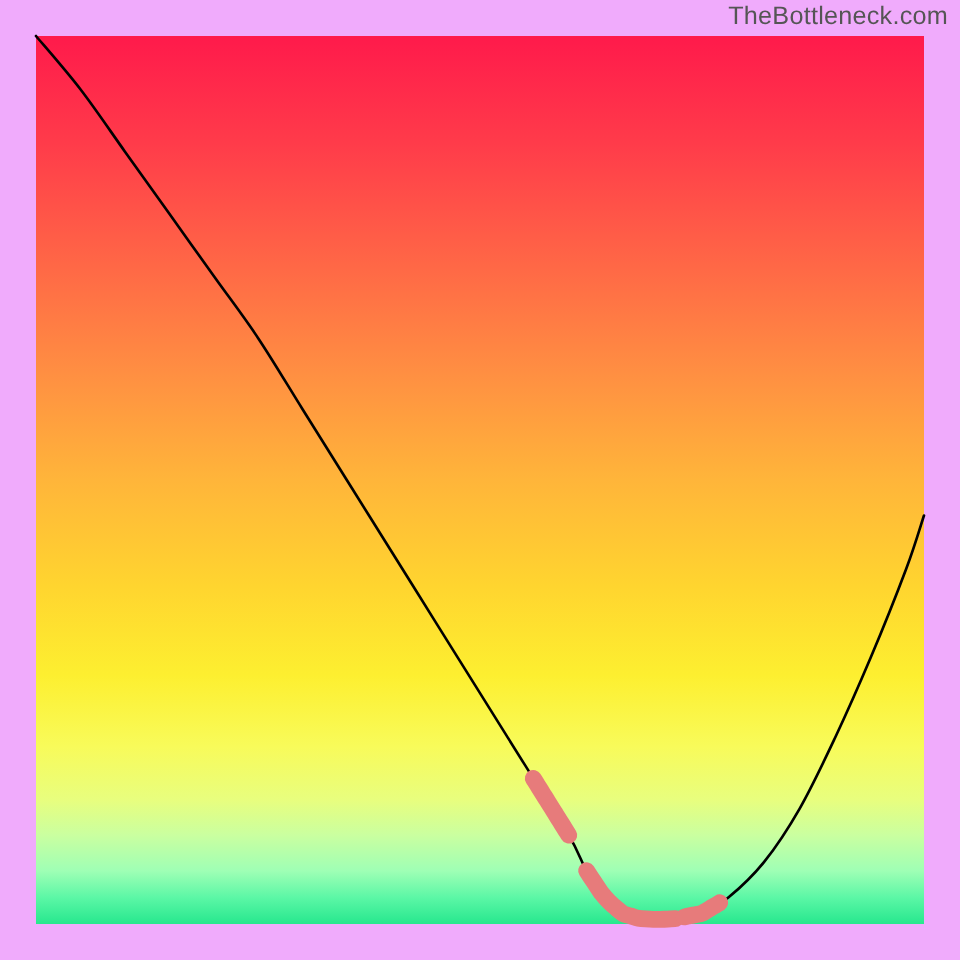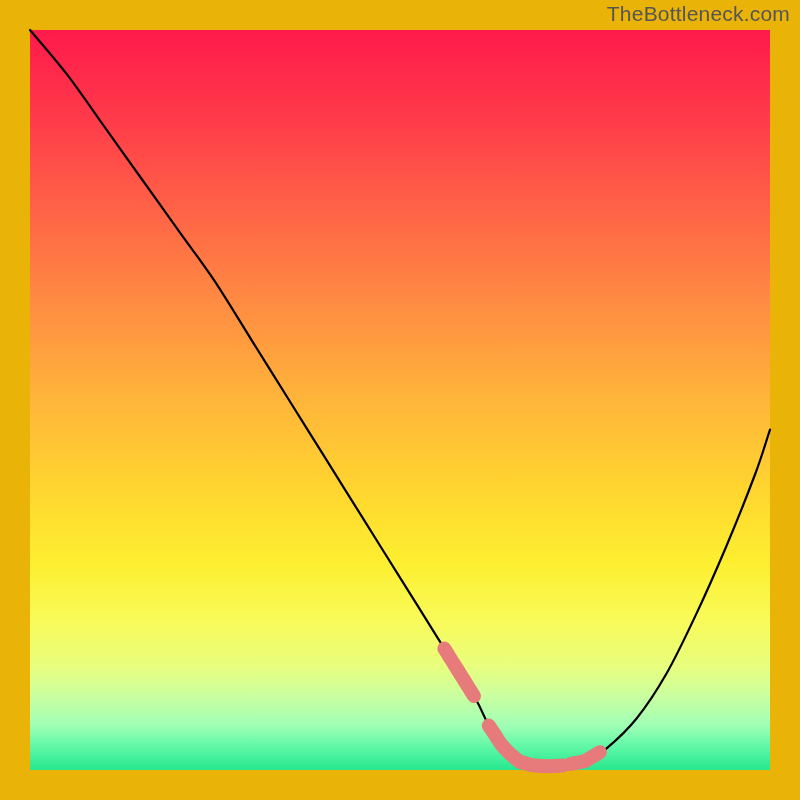--- a/index.html
+++ b/index.html
@@ -10,21 +10,21 @@
     background: #000;
     overflow: hidden;
     font-family: Arial, Helvetica, sans-serif;
   }
   .frame {
     position: absolute;
     left: 0;
     top: 0;
     width: 800px;
     height: 800px;
-    background: #eab308;
+    background: #f0abfc;
   }
   .watermark {
     position: absolute;
     top: 2px;
     right: 10px;
     color: #555;
     font-size: 21px;
     font-weight: 500;
     letter-spacing: 0.2px;
     user-select: none;

